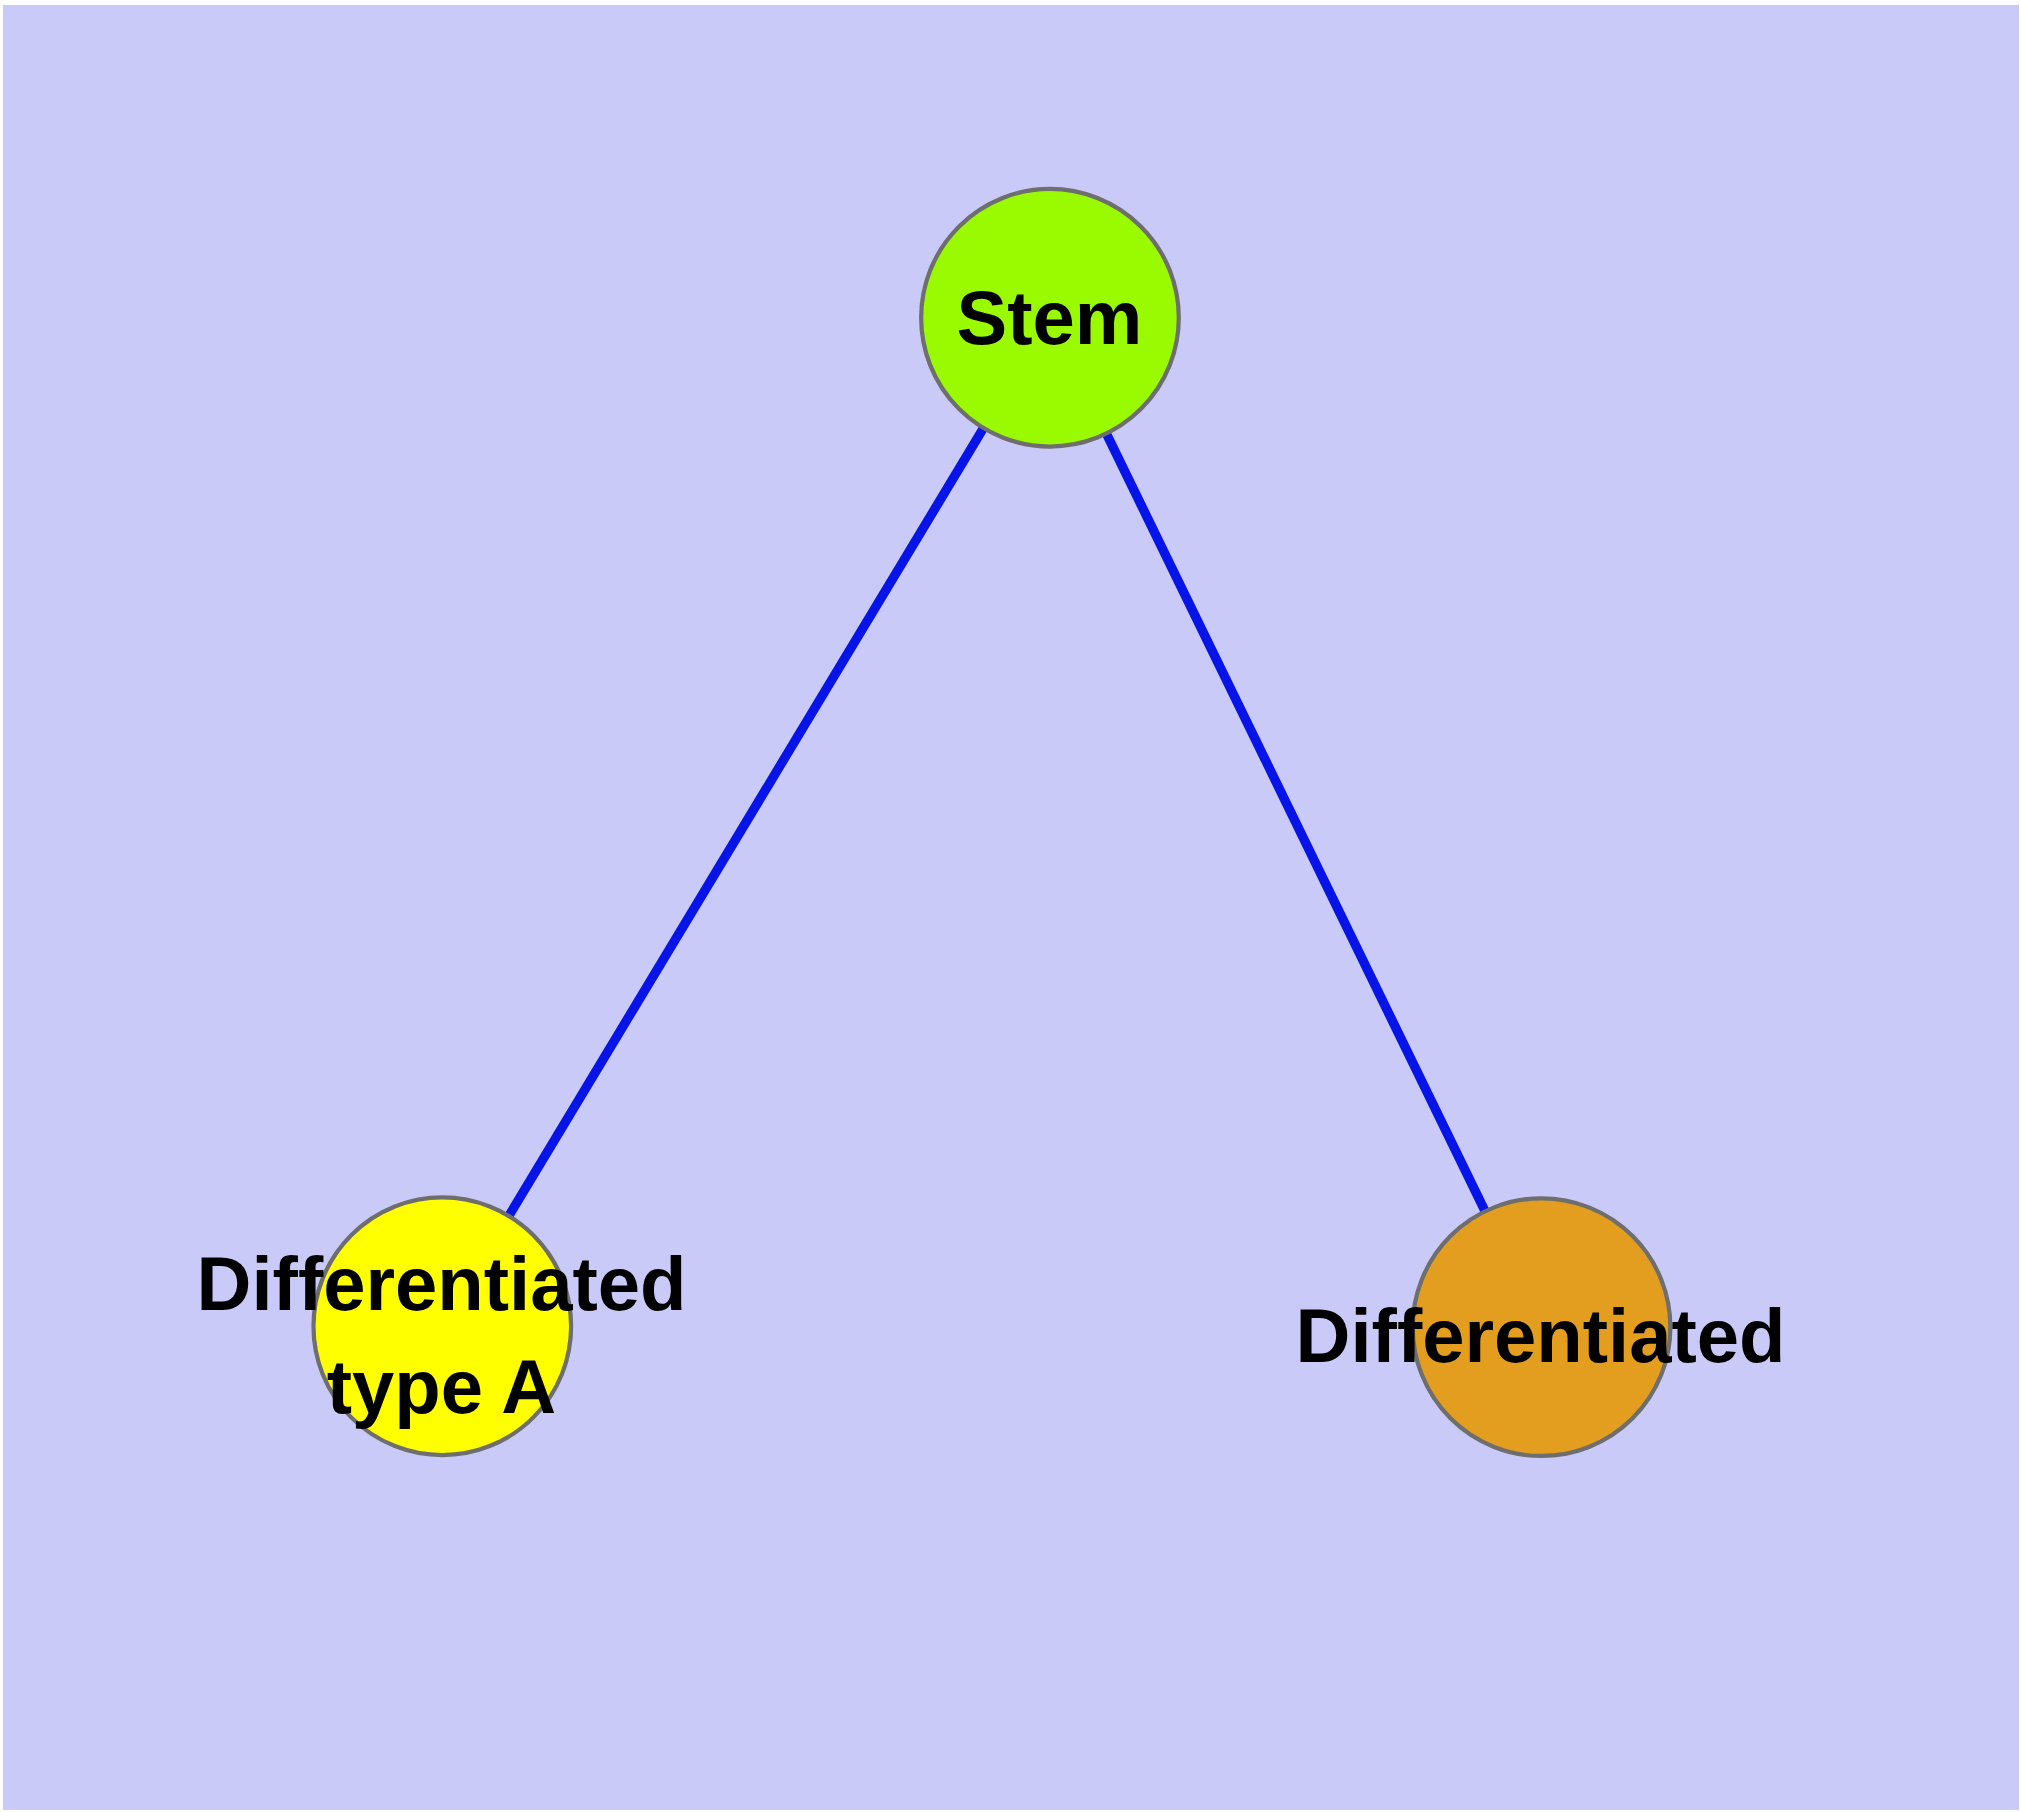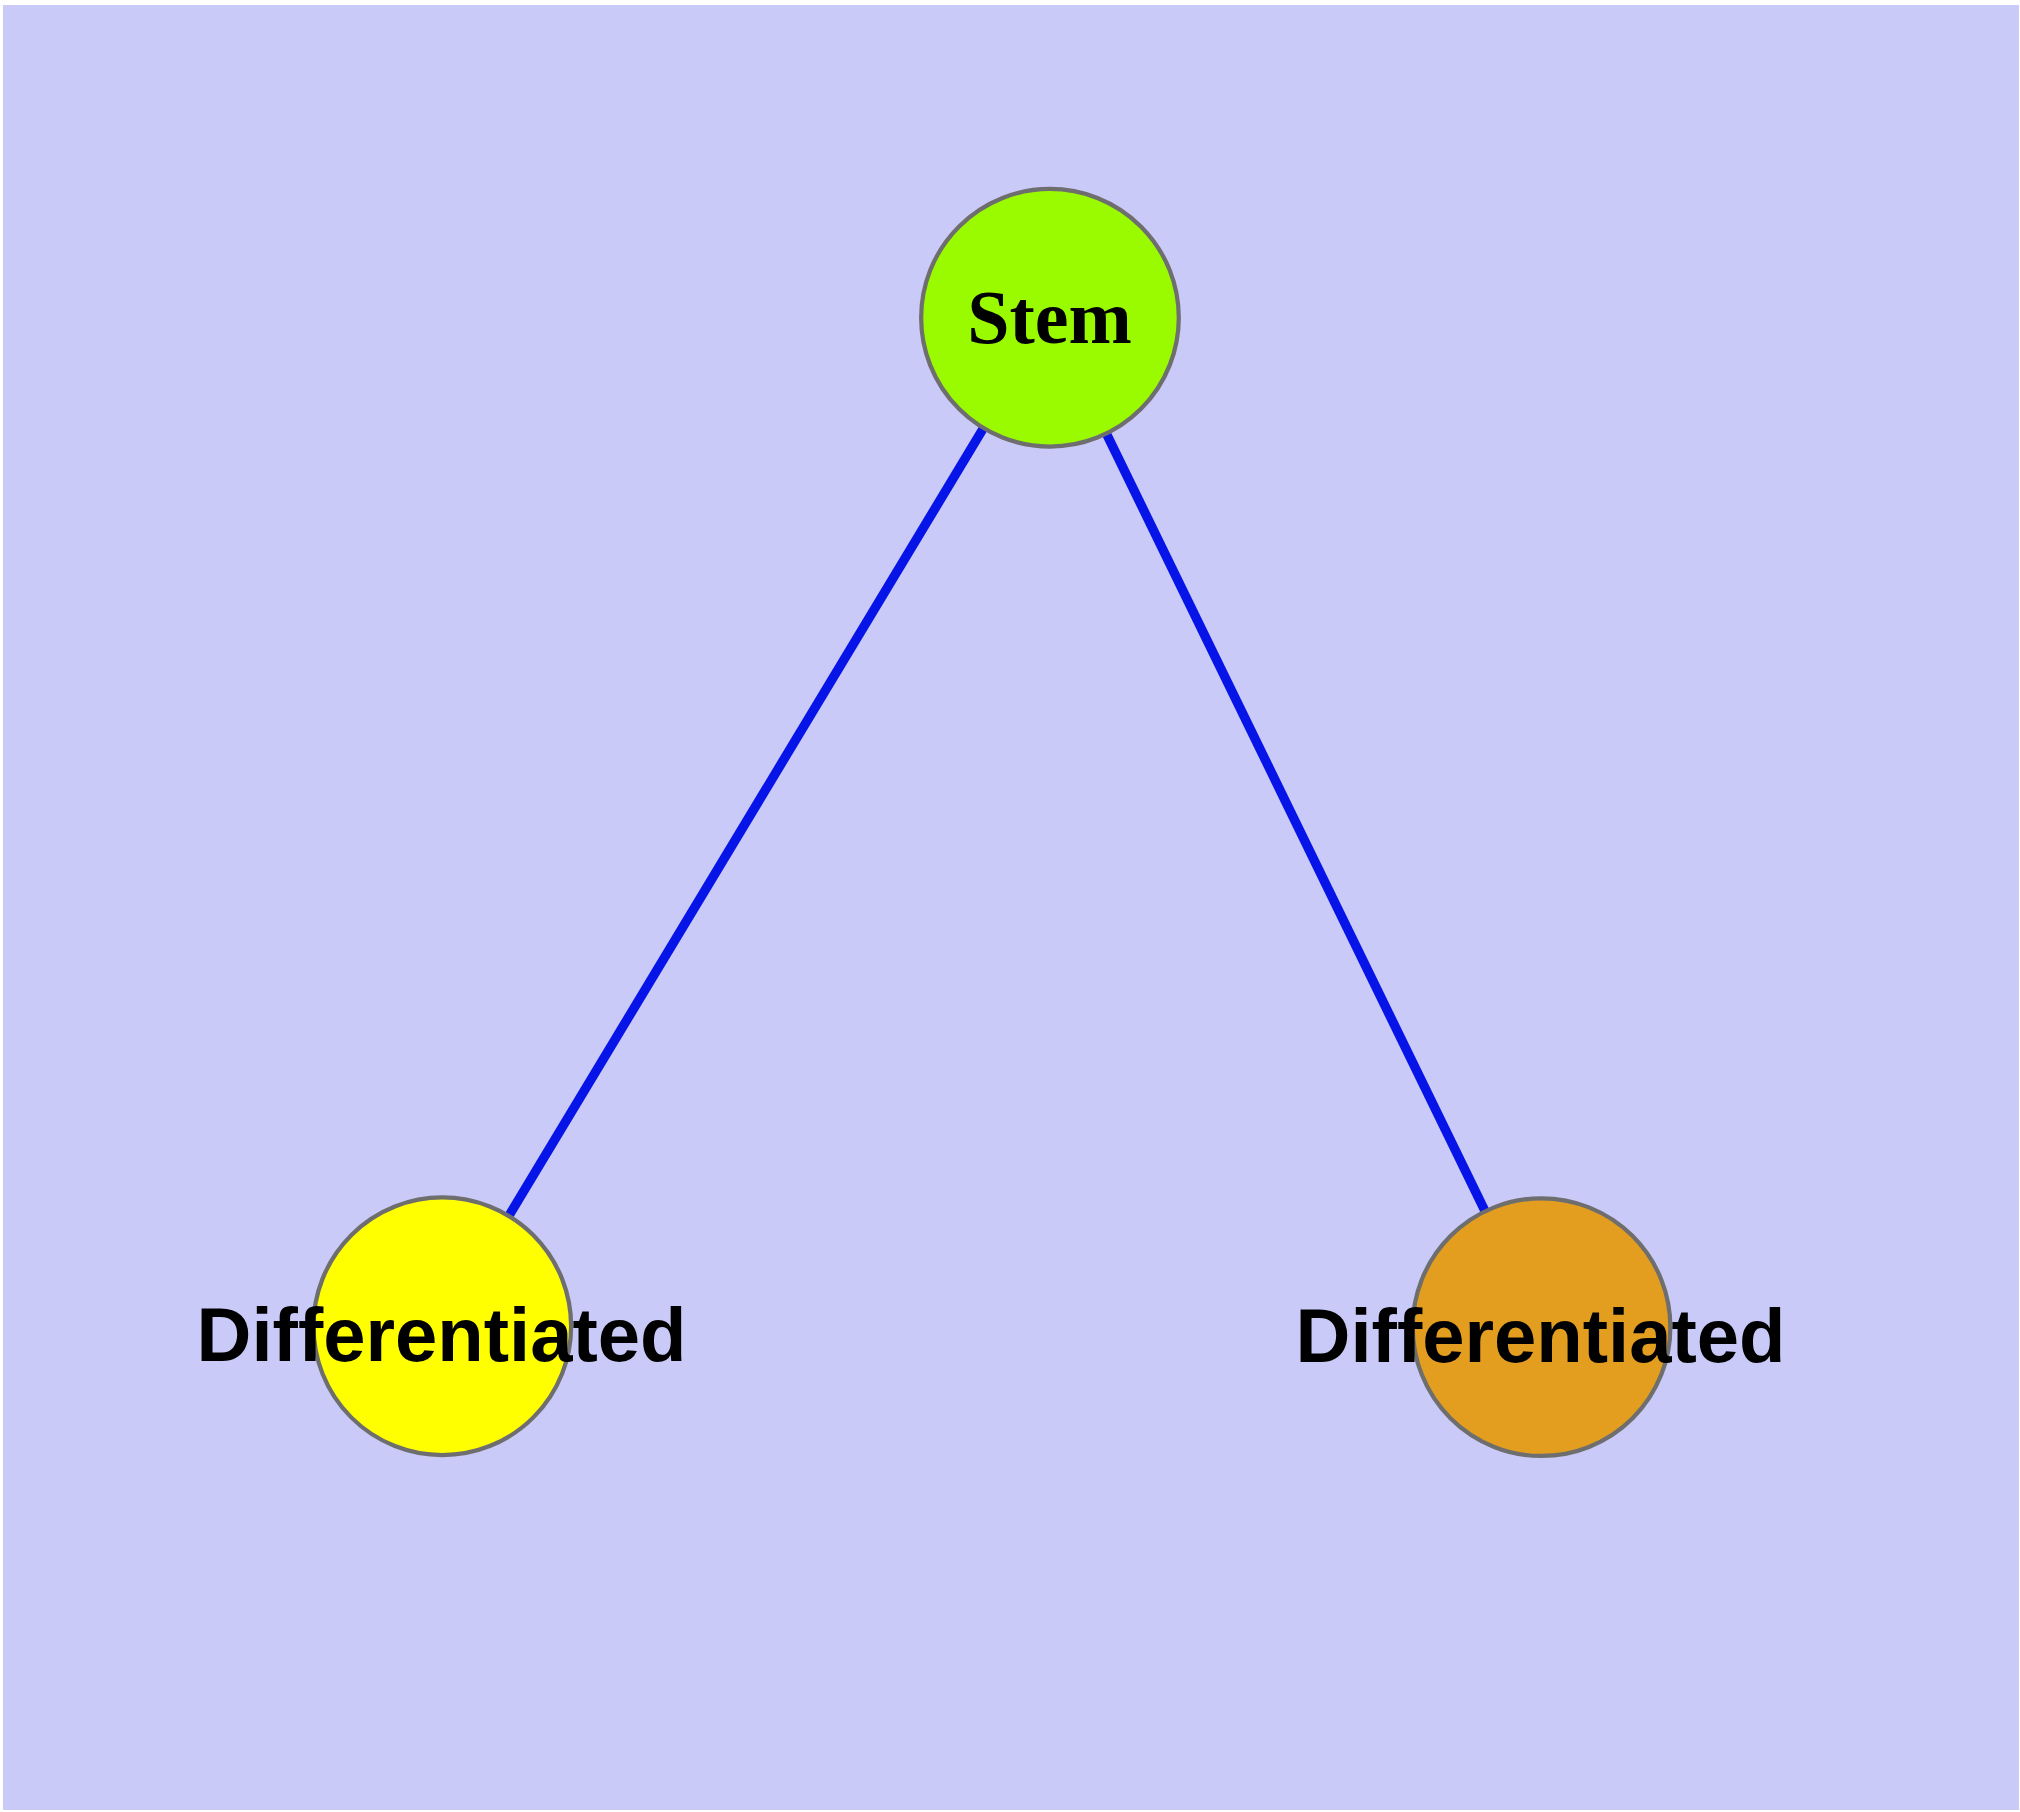--- a/index.html
+++ b/index.html
@@ -56,25 +56,26 @@
 <div class="page" id="page" style="background: rgb(255, 255, 255);">
   <div class="canvas" id="canvas" style="background: rgb(202, 202, 248);">
     <svg class="graph" id="graph-svg" viewBox="0 0 2379 2130" width="2016" height="1805">
         <line x1="1235" y1="369" x2="518" y2="1559" stroke="#0714E8" stroke-width="11"></line>
         <line x1="1235" y1="369" x2="1815" y2="1560" stroke="#0714E8" stroke-width="11"></line>
         <circle cx="1235" cy="369" r="152" fill="#9AFA00" stroke="#6E6E6E" stroke-width="5"></circle>
         <circle cx="518" cy="1559" r="152" fill="#FFFF00" stroke="#6E6E6E" stroke-width="5"></circle>
         <circle cx="1815" cy="1560" r="152" fill="#E39E20" stroke="#6E6E6E" stroke-width="5"></circle>
       </svg>
     <div class="labels-layer" id="labels">
-        <div class="node-label" style="left: 1047px; top: 313px; color: rgb(0, 0, 0); font-family: Liberation Serif, serif;">
+        <div class="node-label" style="left: 1047px; top: 313px; color: rgb(0, 0, 0);">
           <div>Stem</div>
         </div>
         <div class="node-label" style="left: 439px; top: 1330px; color: rgb(0, 0, 0);">
           <div>Differentiated</div>
+          <div>type A</div>
         </div>
         <div class="node-label" style="left: 1538px; top: 1331px; color: rgb(0, 0, 0);">
           <div>Differentiated</div>
         </div>
       </div>
   </div>
 </div>
 
 
 </body></html>

